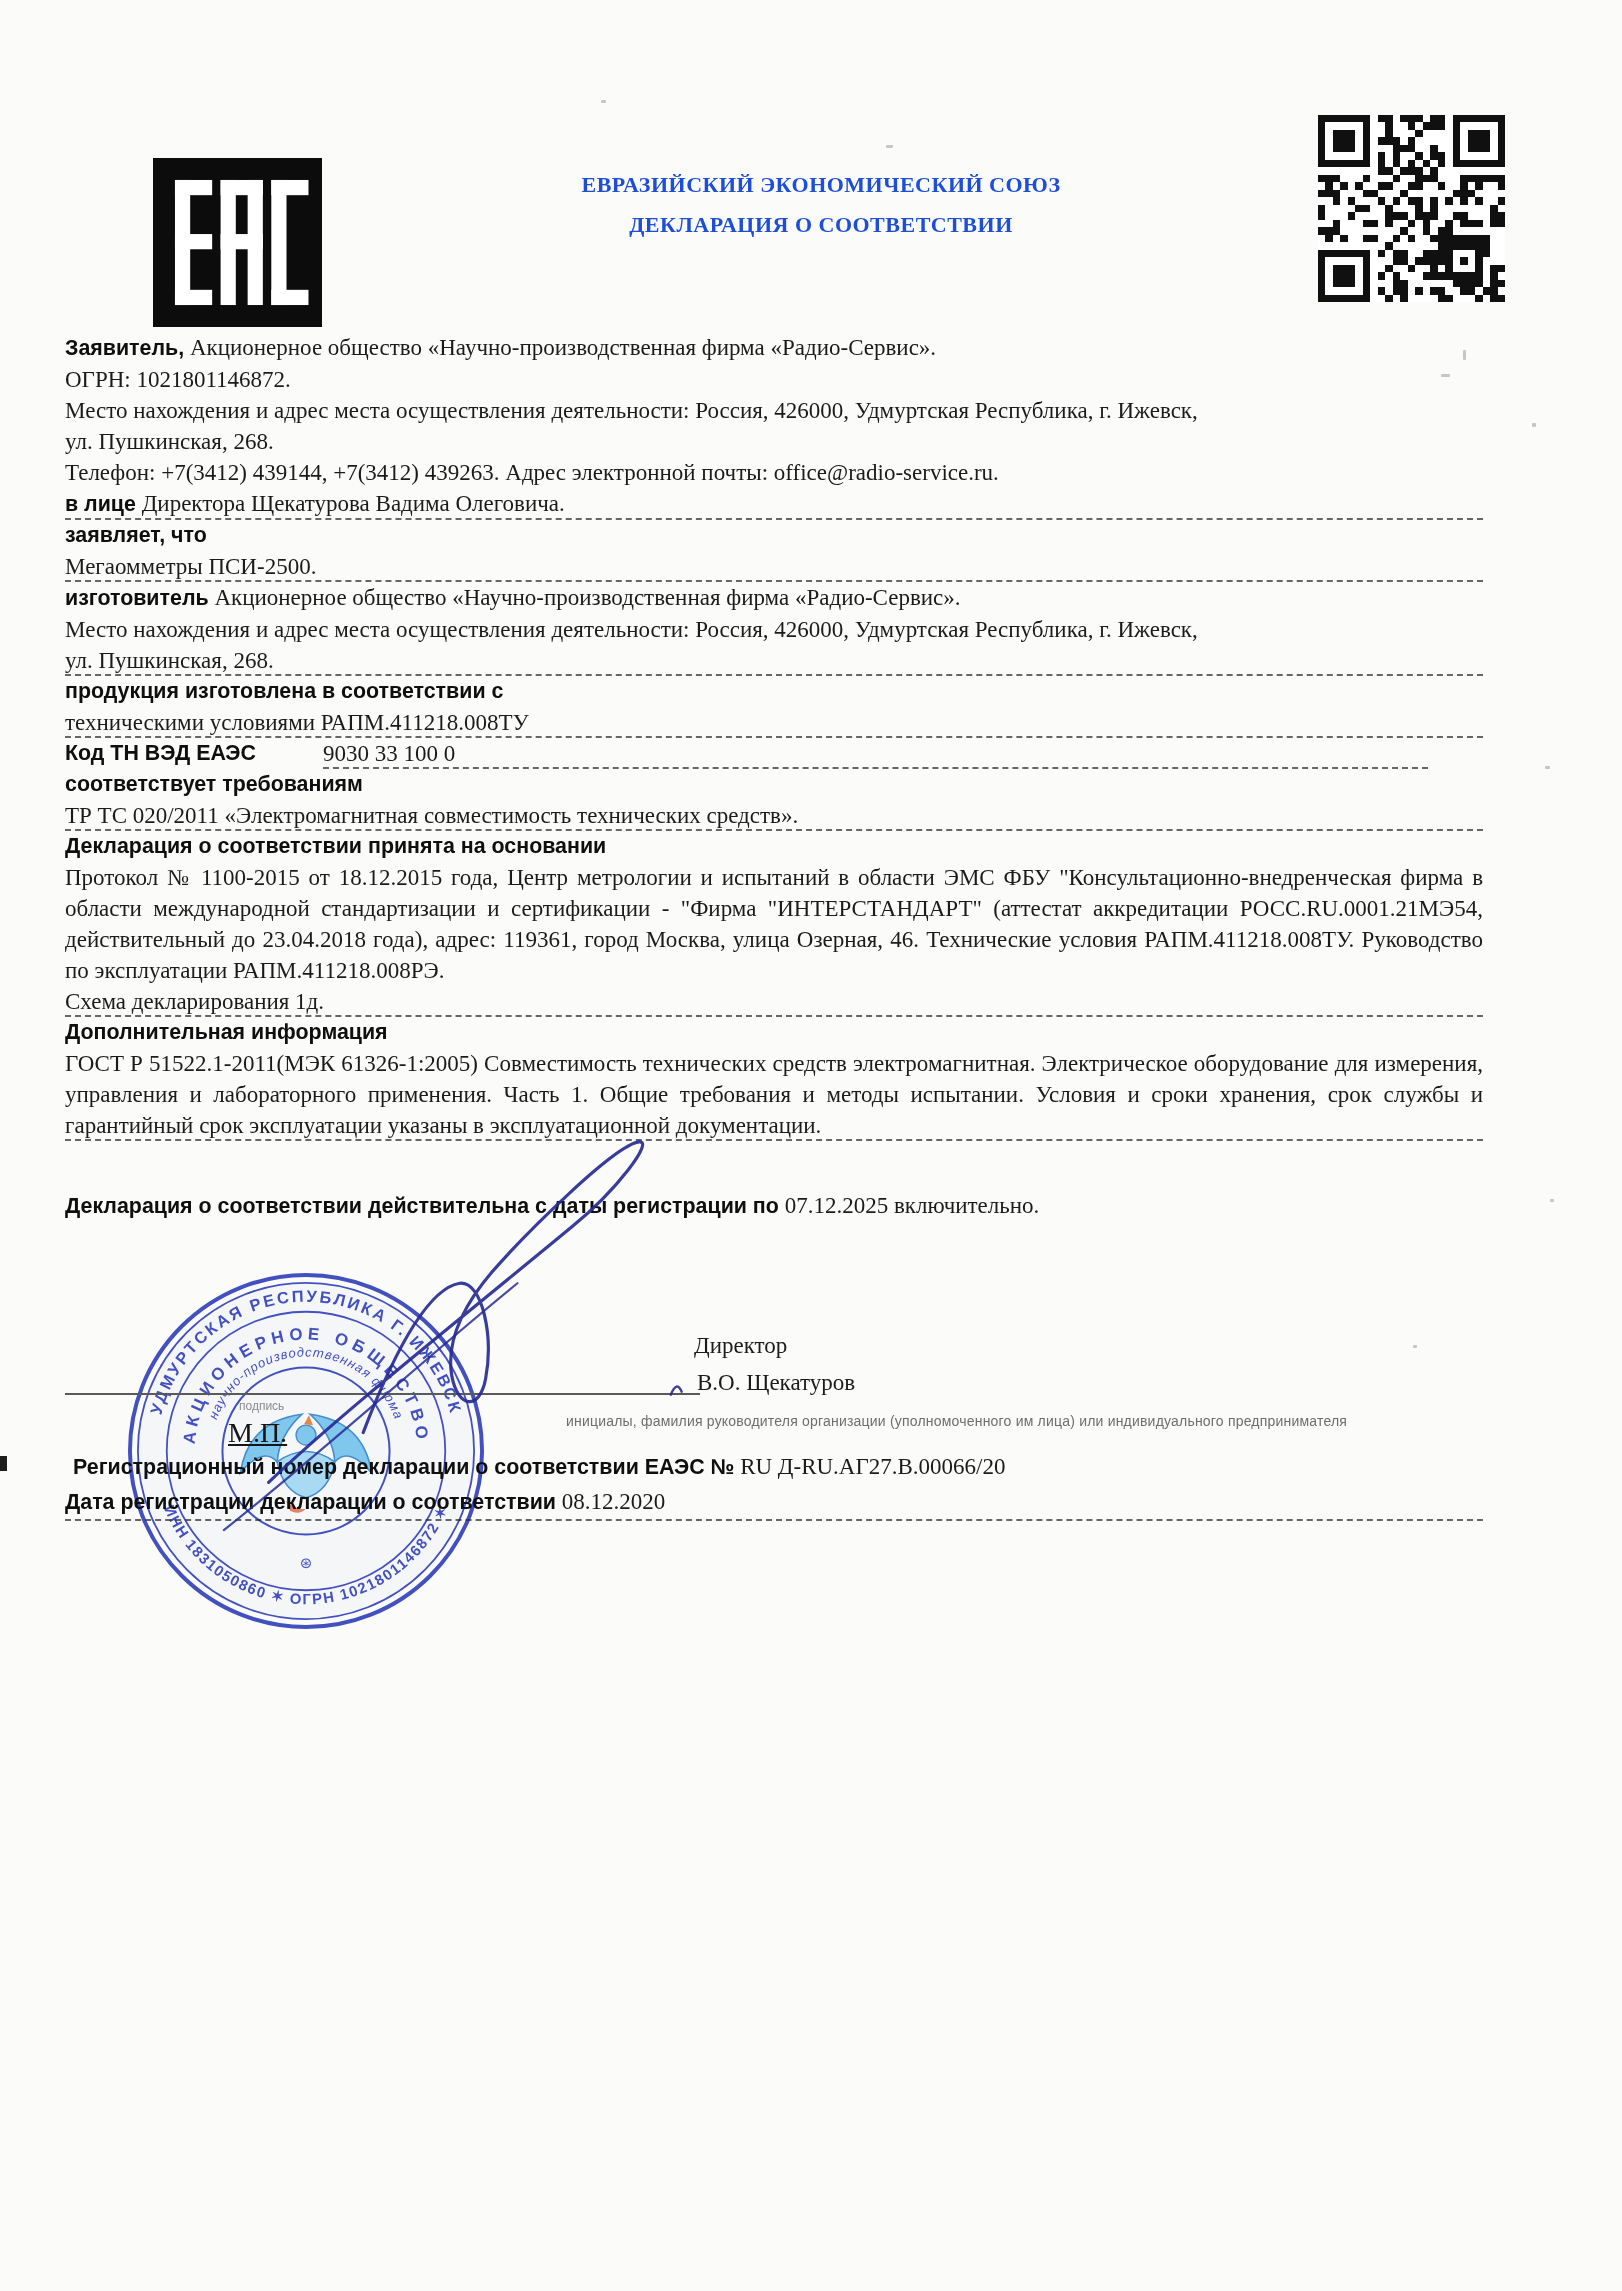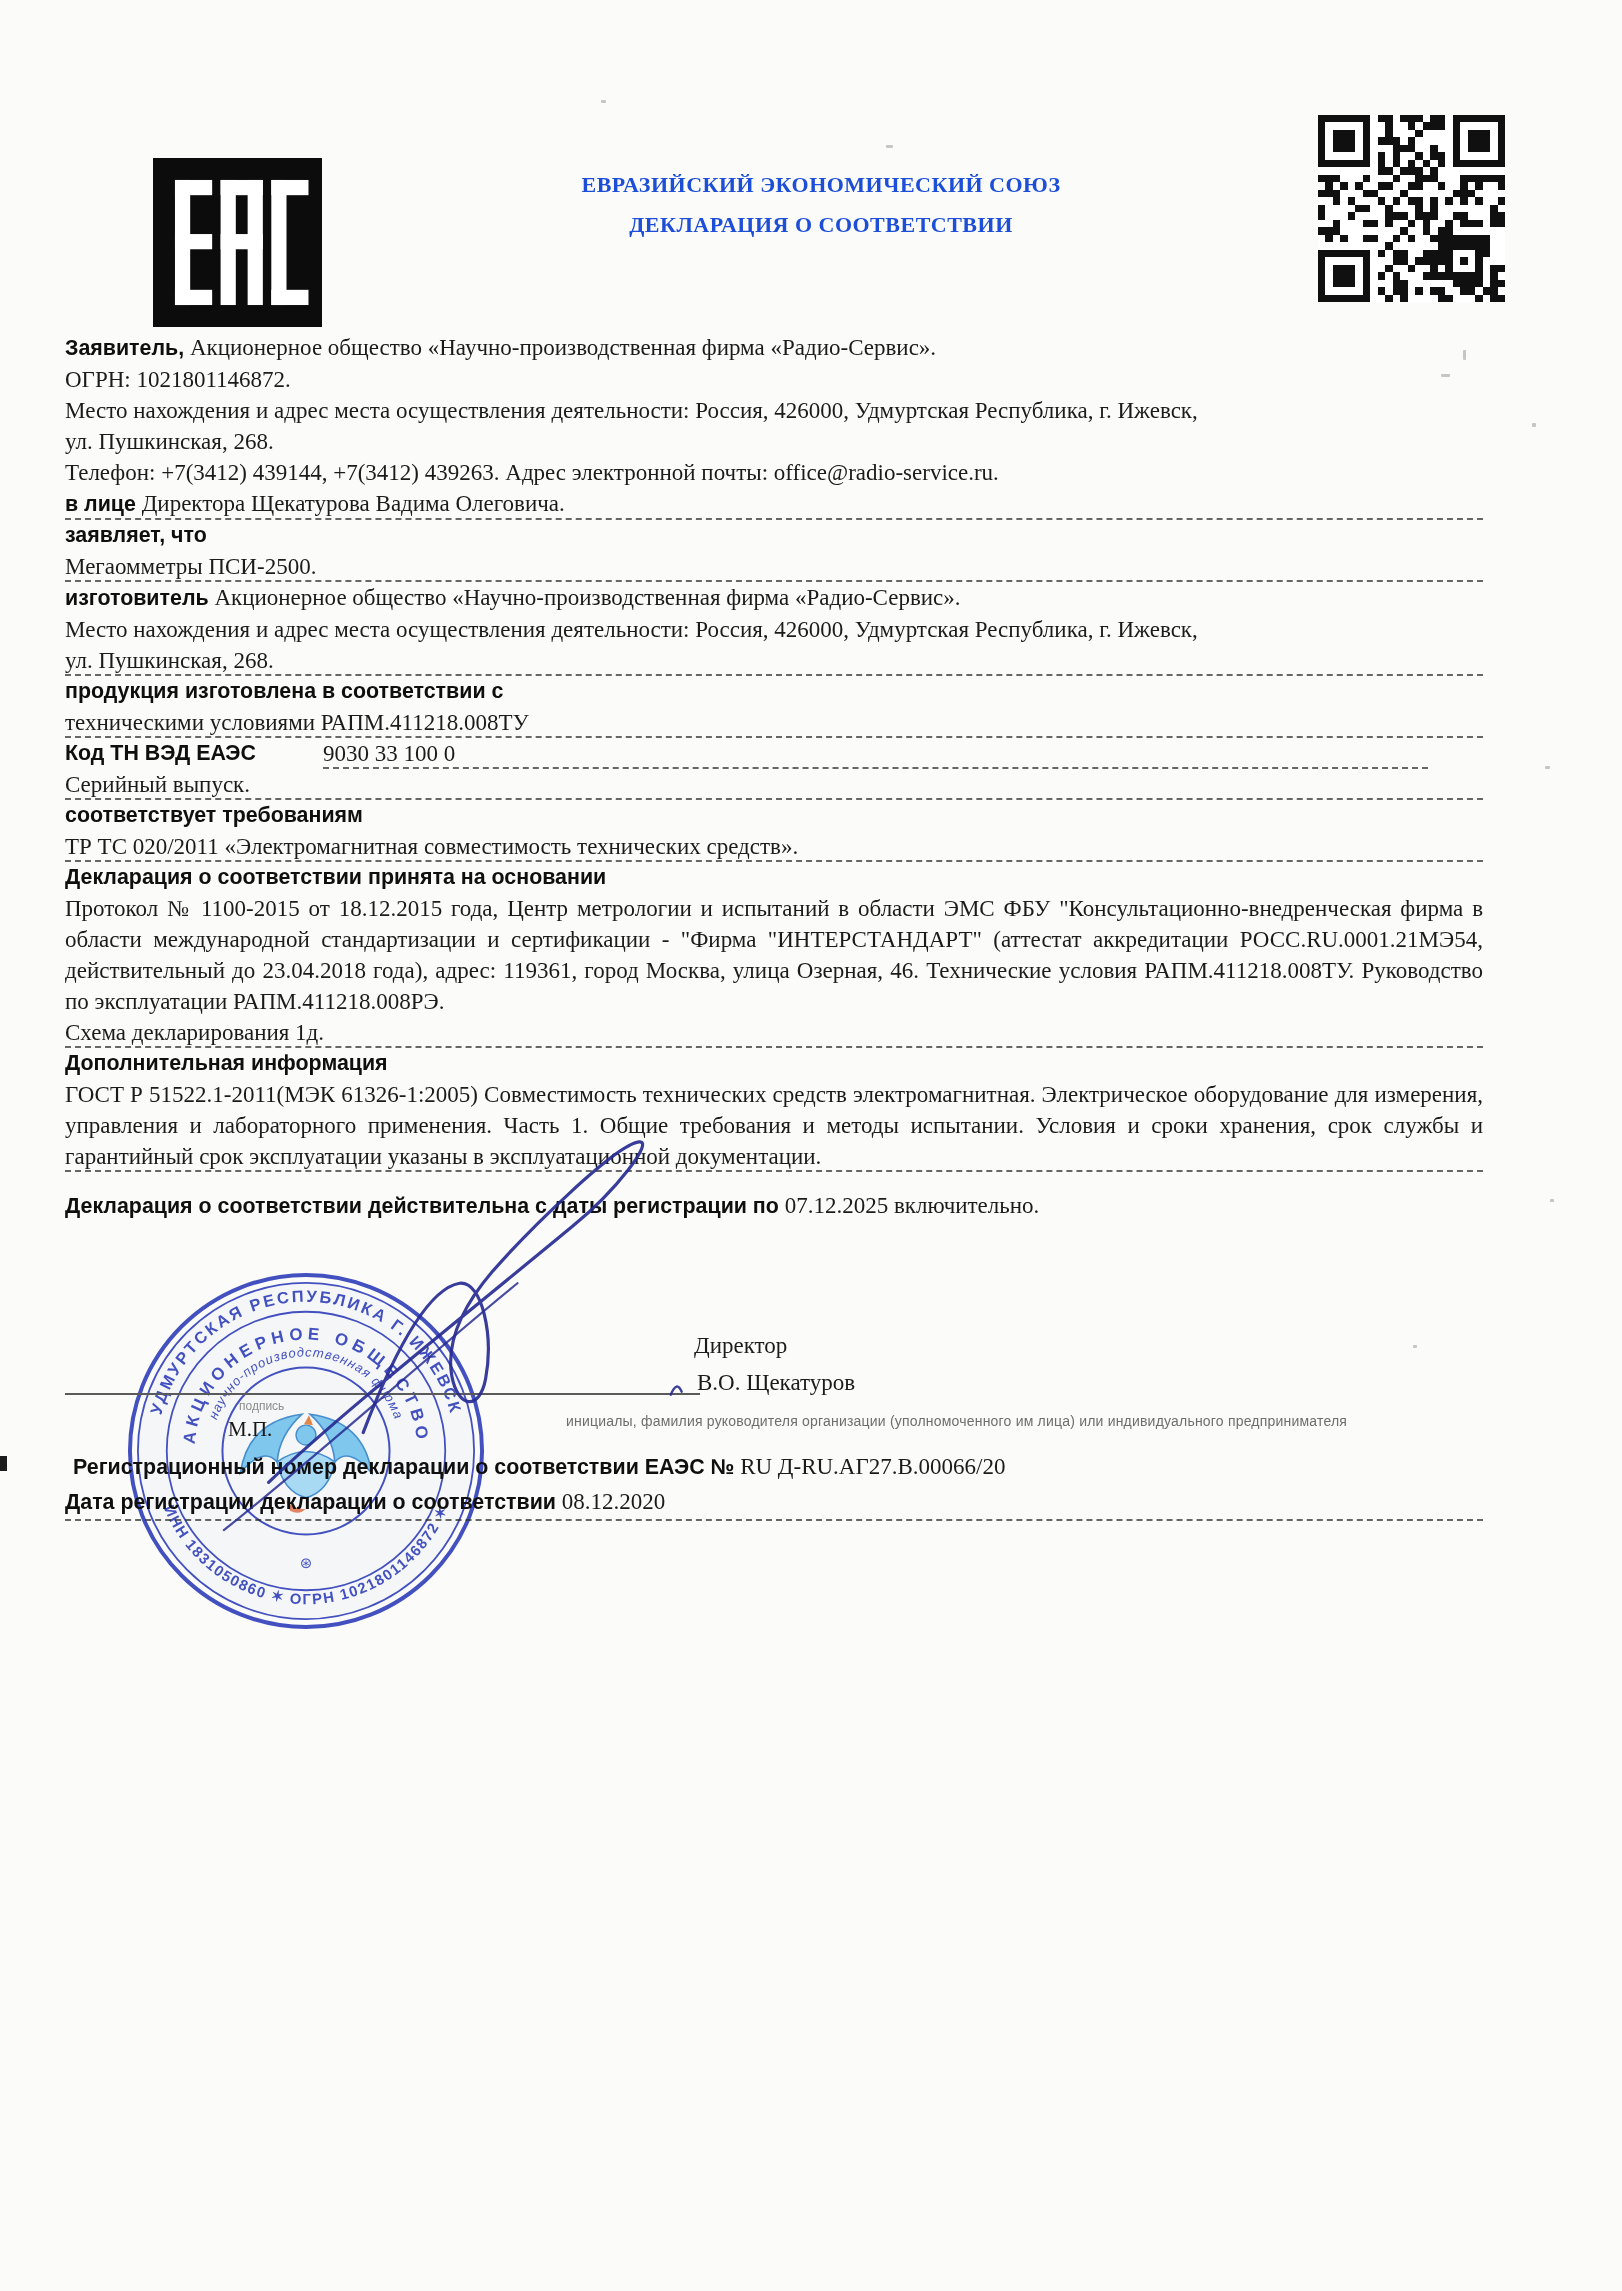--- a/index.html
+++ b/index.html
@@ -44,21 +44,21 @@
   .dir-name  { position:absolute; left:697px; top:1370px; font-size:23px; z-index:3; }
   .sig-line  { position:absolute; left:65px; top:1393px; width:635px; border-top:2.5px solid #5a5a5a; z-index:2; }
   .cap-sign  {
     position:absolute; left:239px; top:1399px; z-index:2;
     font-family:"Liberation Sans", sans-serif; font-size:12px; color:#8d8d8d;
   }
   .cap-name  {
     position:absolute; left:566px; top:1413px; z-index:2; width:876px;
     font-family:"Liberation Sans", sans-serif; font-size:14px; color:#6e6e6e; letter-spacing:0.2px;
   }
-  .mp { position:absolute; left:228px; top:1417px; font-size:21px; color:#161616; z-index:3; }
+  .mp { position:absolute; left:228px; top:1417px; font-size:28px; color:#161616; z-index:3;text-decoration:underline; }
   .reg-row { position:absolute; left:65px; z-index:3; font-size:23px; white-space:nowrap; }
   .reg-1 { top:1454px;margin-left:8px; }
   .reg-2 { top:1489px; }
   .bottom-dash {
     position:absolute; left:65px; top:1519px; width:1418px; z-index:3;
     border-bottom:2px dashed rgba(45,45,45,0.72);
   }
   .serif-val { font-family:"Liberation Serif", serif; font-size:23px; font-weight:normal; }
 
   
@@ -325,21 +325,20 @@
     <div class="row u">Мегаомметры ПСИ-2500.</div>
     <div class="row"><span class="lbl">изготовитель</span> <span>Акционерное общество «Научно-производственная фирма «Радио-Сервис».</span></div>
     <div class="row">Место нахождения и адрес места осуществления деятельности: Россия, 426000, Удмуртская Республика, г. Ижевск,</div>
     <div class="row u">ул. Пушкинская, 268.</div>
     <div class="row lbl">продукция изготовлена в соответствии с</div>
     <div class="row u">техническими условиями РАПМ.411218.008ТУ</div>
     <div class="row u u-code code-row">
         <span class="lbl code-lbl">Код ТН ВЭД ЕАЭС</span>
         <span>9030 33 100 0</span>
       </div>
-    <div class="row u">Серийный выпуск.</div>
     <div class="row lbl">соответствует требованиям</div>
     <div class="row u">ТР ТС 020/2011 «Электромагнитная совместимость технических средств».</div>
     <div class="row lbl">Декларация о соответствии принята на основании</div>
     <div class="row just">Протокол № 1100-2015 от 18.12.2015 года, Центр метрологии и испытаний в области ЭМС ФБУ "Консультационно-внедренческая фирма в области международной стандартизации и сертификации - "Фирма "ИНТЕРСТАНДАРТ" (аттестат аккредитации РОСС.RU.0001.21МЭ54, действительный до 23.04.2018 года), адрес: 119361, город Москва, улица Озерная, 46. Технические условия РАПМ.411218.008ТУ. Руководство по эксплуатации РАПМ.411218.008РЭ.</div>
     <div class="row u">Схема декларирования 1д.</div>
     <div class="row lbl">Дополнительная информация</div>
     <div class="row just u">ГОСТ Р 51522.1-2011(МЭК 61326-1:2005) Совместимость технических средств электромагнитная. Электрическое оборудование для измерения, управления и лабораторного применения. Часть 1. Общие требования и методы испытании. Условия и сроки хранения, срок службы и гарантийный срок эксплуатации указаны в эксплуатационной документации.</div>
   </div>
 
   <div class="validity">

